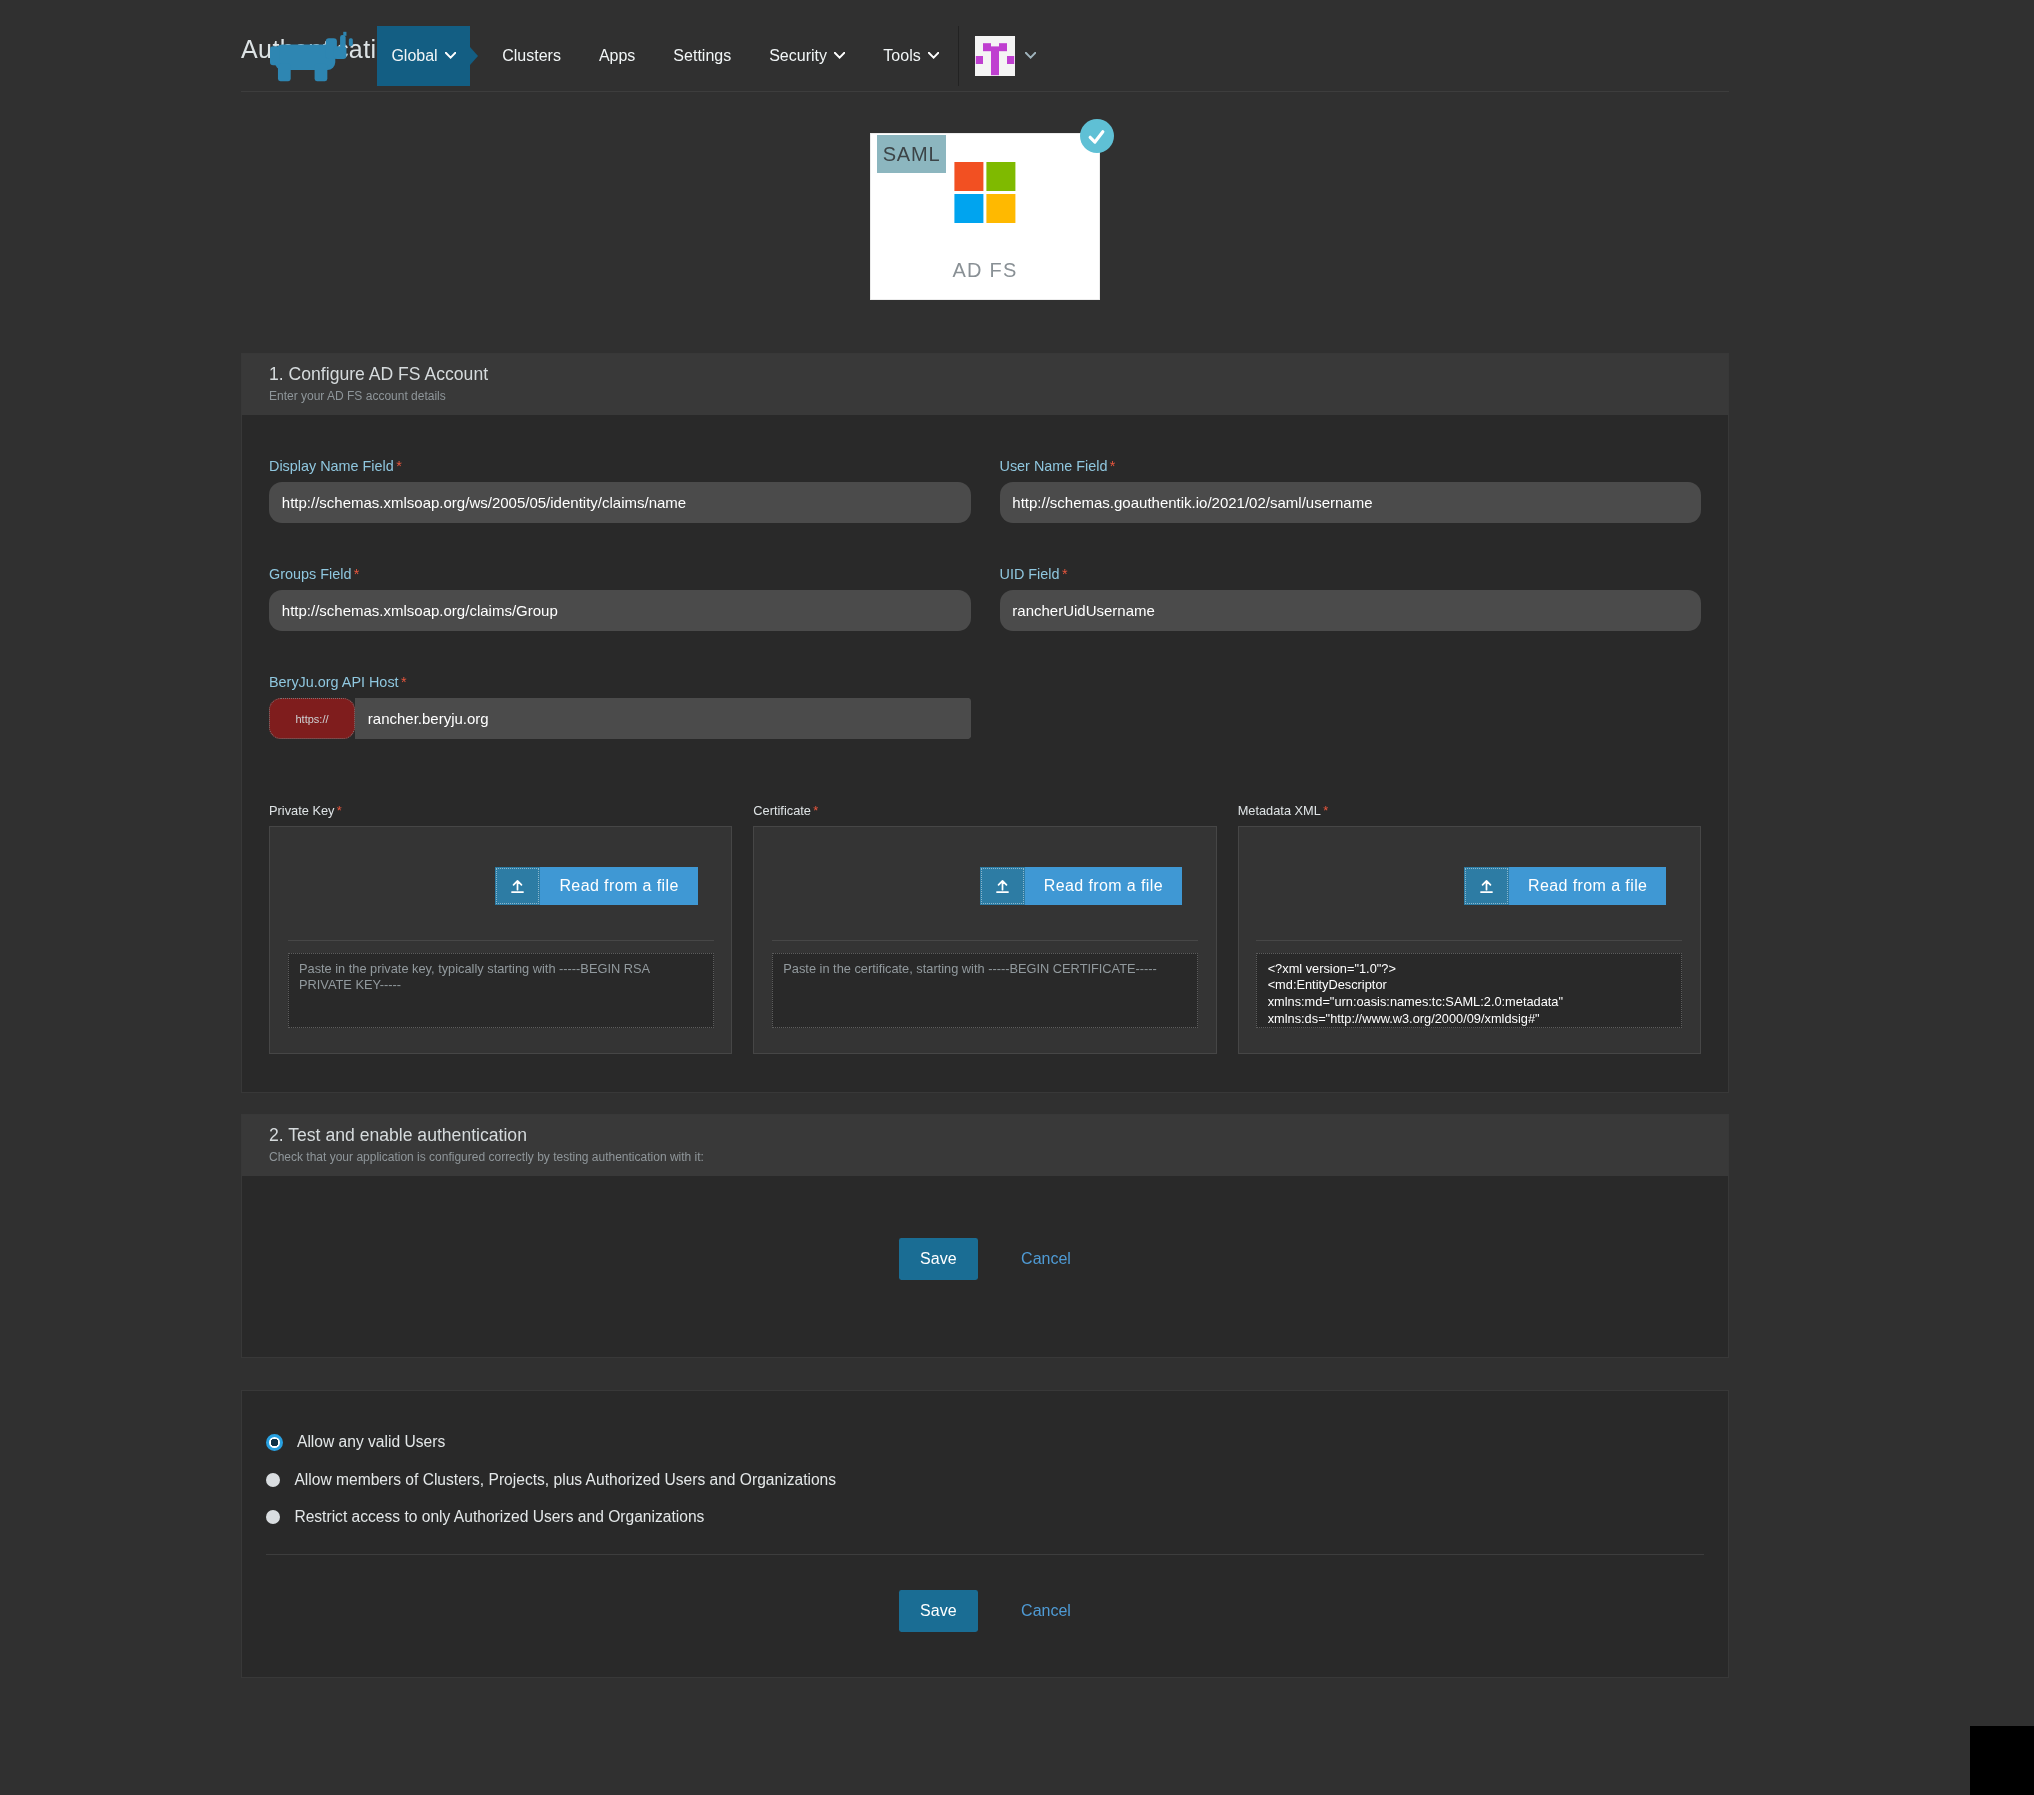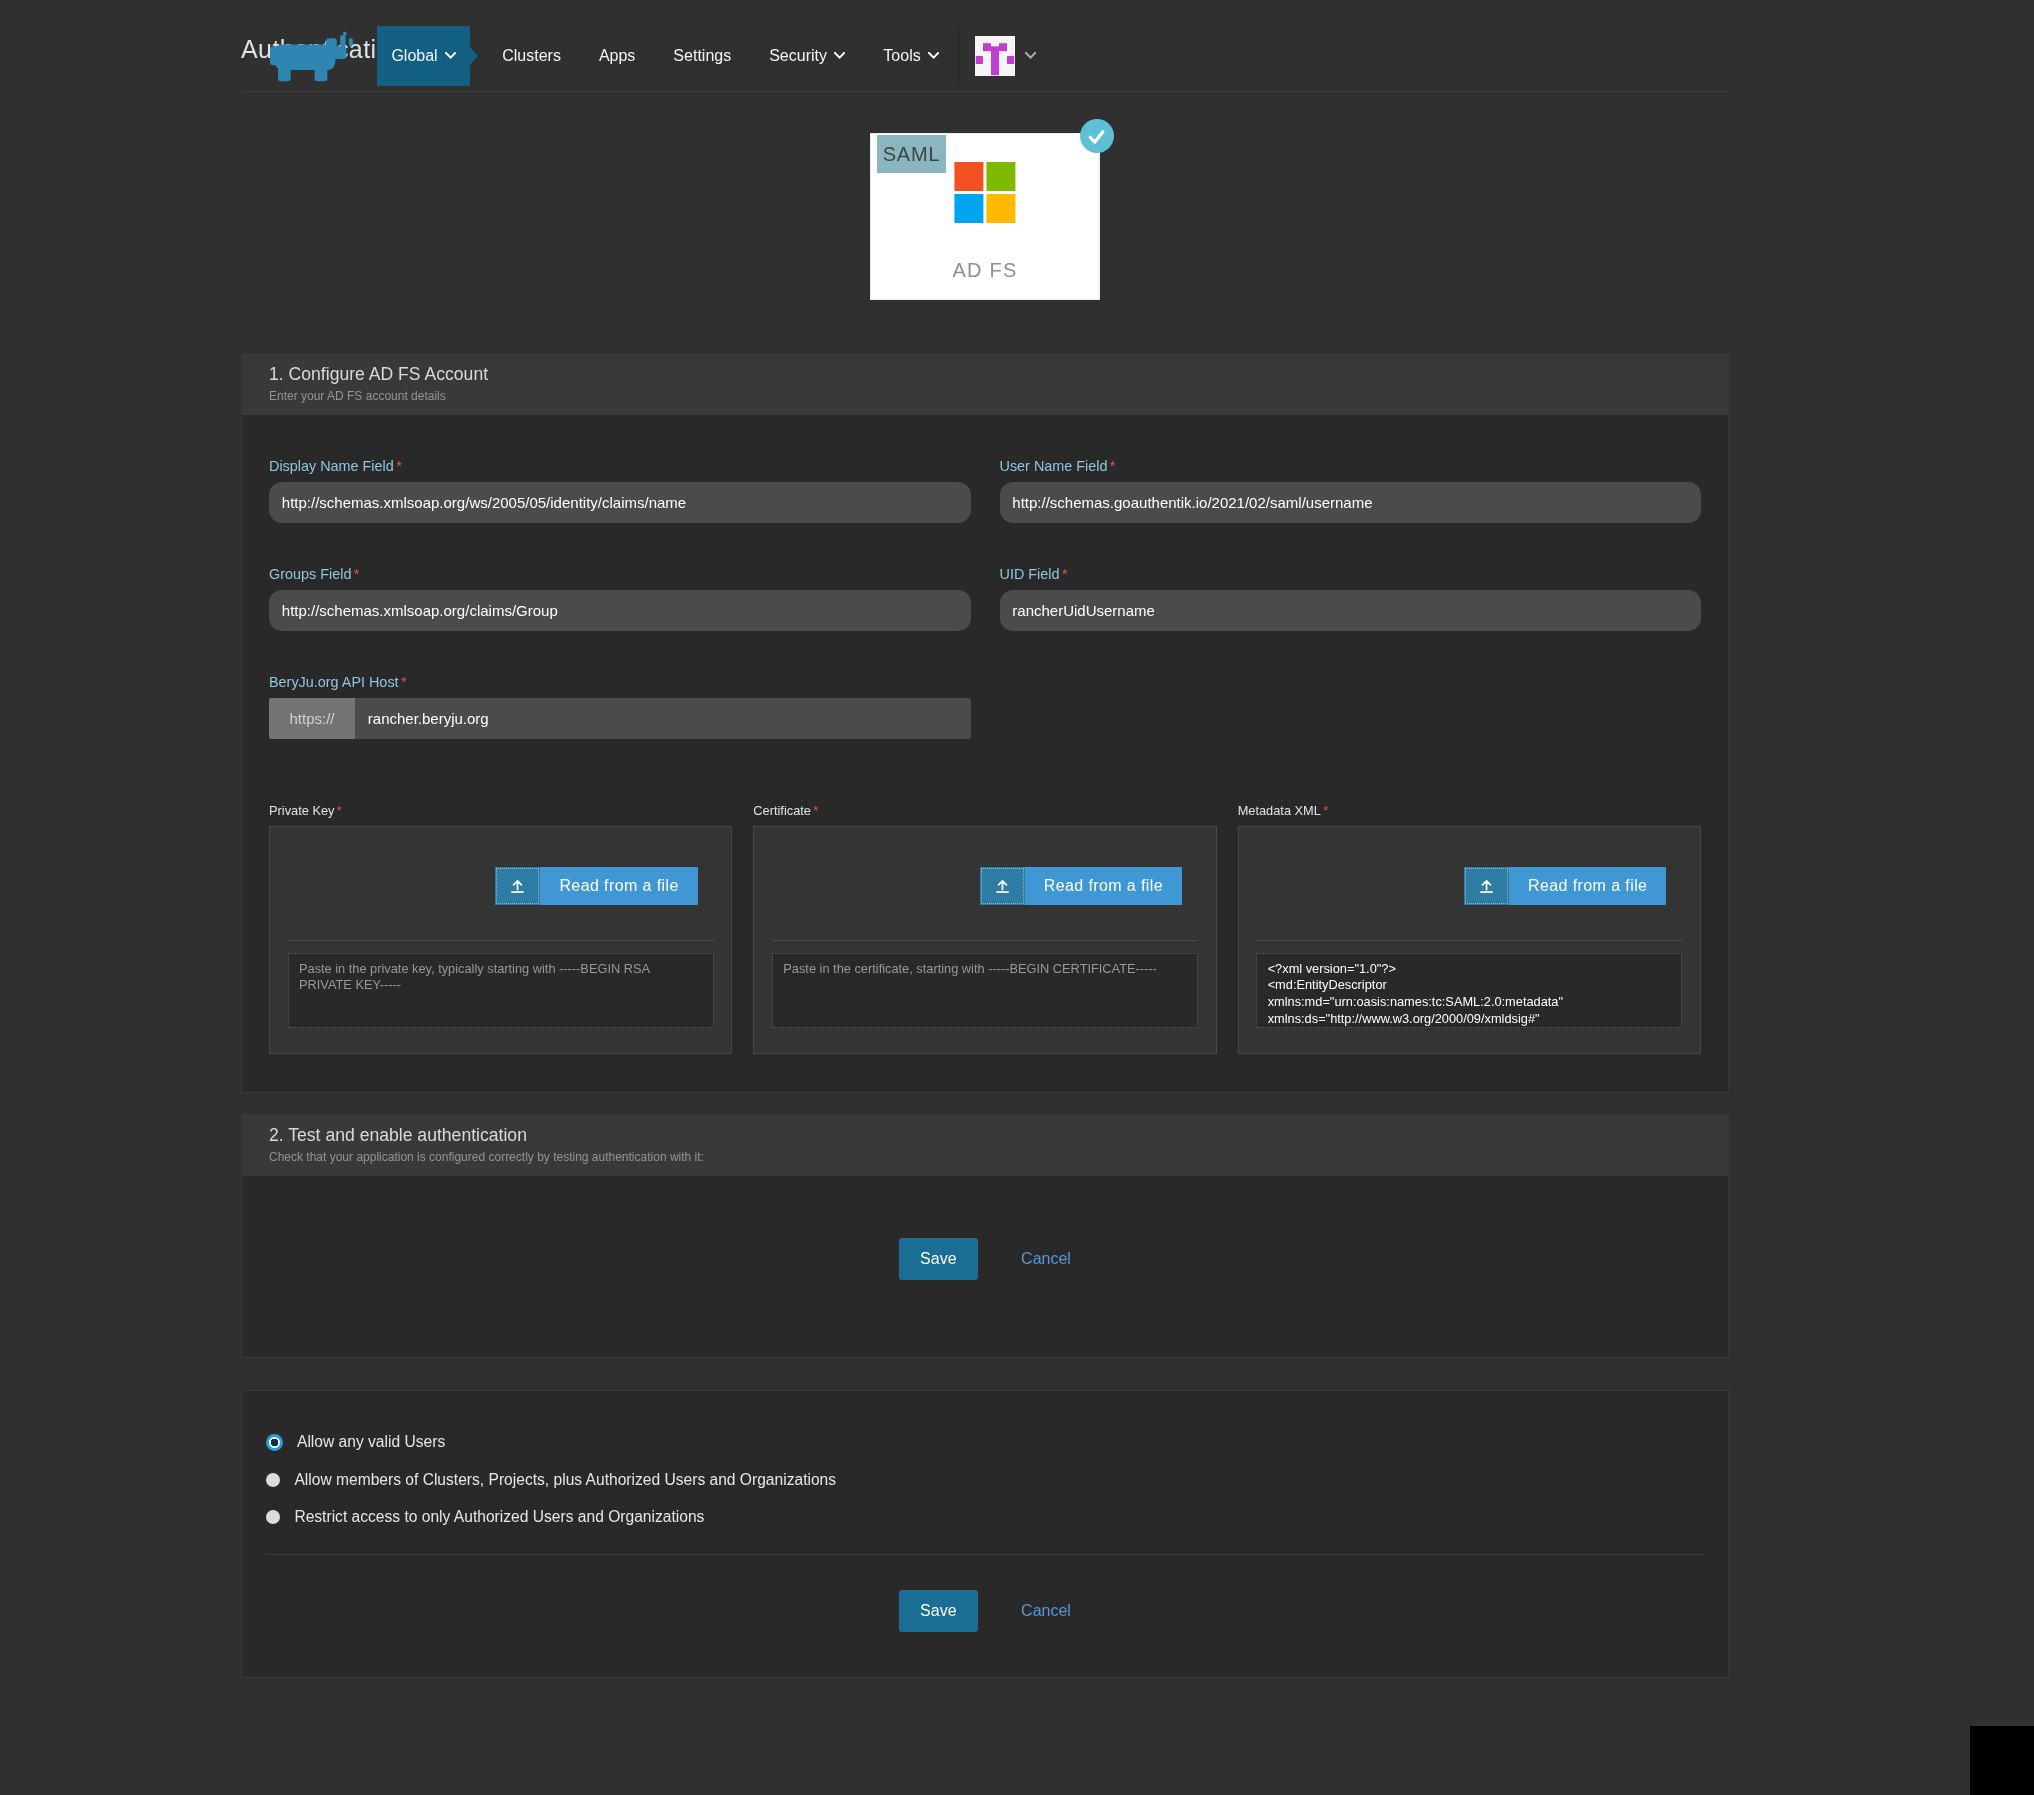--- a/index.html
+++ b/index.html
@@ -81,23 +81,23 @@
   .form-grid { display:grid; grid-template-columns:1fr 1fr; column-gap:29px; row-gap:43px; }
   .field label { display:block; font-size:14.4px; color:#8fc7df; margin-bottom:8px; }
   .req { color:#e8563d; margin-left:2.4px; }
   .tinput {
     width:100%; height:41px; background:#4b4b4b; border:none; border-radius:13px;
     color:#ffffff; font-size:15px; padding:0 12.8px; font-family:"Liberation Sans",sans-serif;
   }
   .half { margin-top:43px; width:calc(50% - 14.4px); }
   .input-group { display:flex; height:41px; border-radius:2.4px; overflow:hidden; }
   .addon {
-    flex:0 0 86px; background:#737373; color:#cfd3d5; font-size:15px;
+    flex:0 0 86px; background:#7f1d1d; color:#cfd3d5; font-size:11px;
     display:flex; align-items:center; justify-content:center;
-    outline:0.8px dotted #777; outline-offset:-1.6px;
+    outline:0.8px dotted #777; outline-offset:-1.6px;border-radius:12px;
   }
   .input-group .tinput { border-radius:0 2.4px 2.4px 0; }
 
   .keys-row { display:flex; gap:21px; margin-top:64px; }
   .keycol { flex:1; }
   .keypanel { border:0.8px solid #464646; background:#343434; padding:24px 17.6px 22.3px; margin-top:8px; }
   .btnrow { display:flex; justify-content:flex-end; }
   .readbtn { display:flex; cursor:pointer; border:none; padding:16px; background:none; }
   .readbtn .ic {
     width:45px; height:38px; background:#2d7ca4; display:flex;

